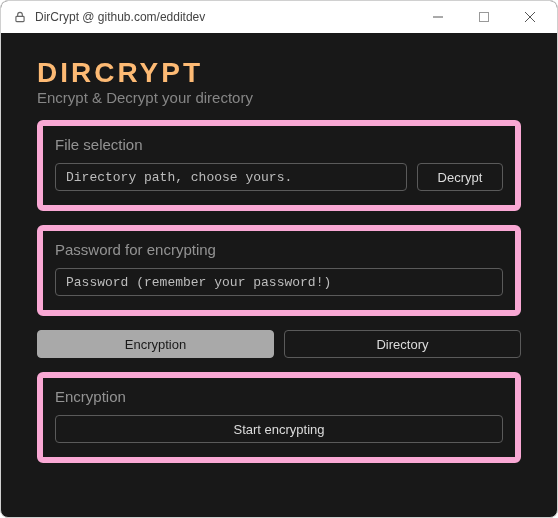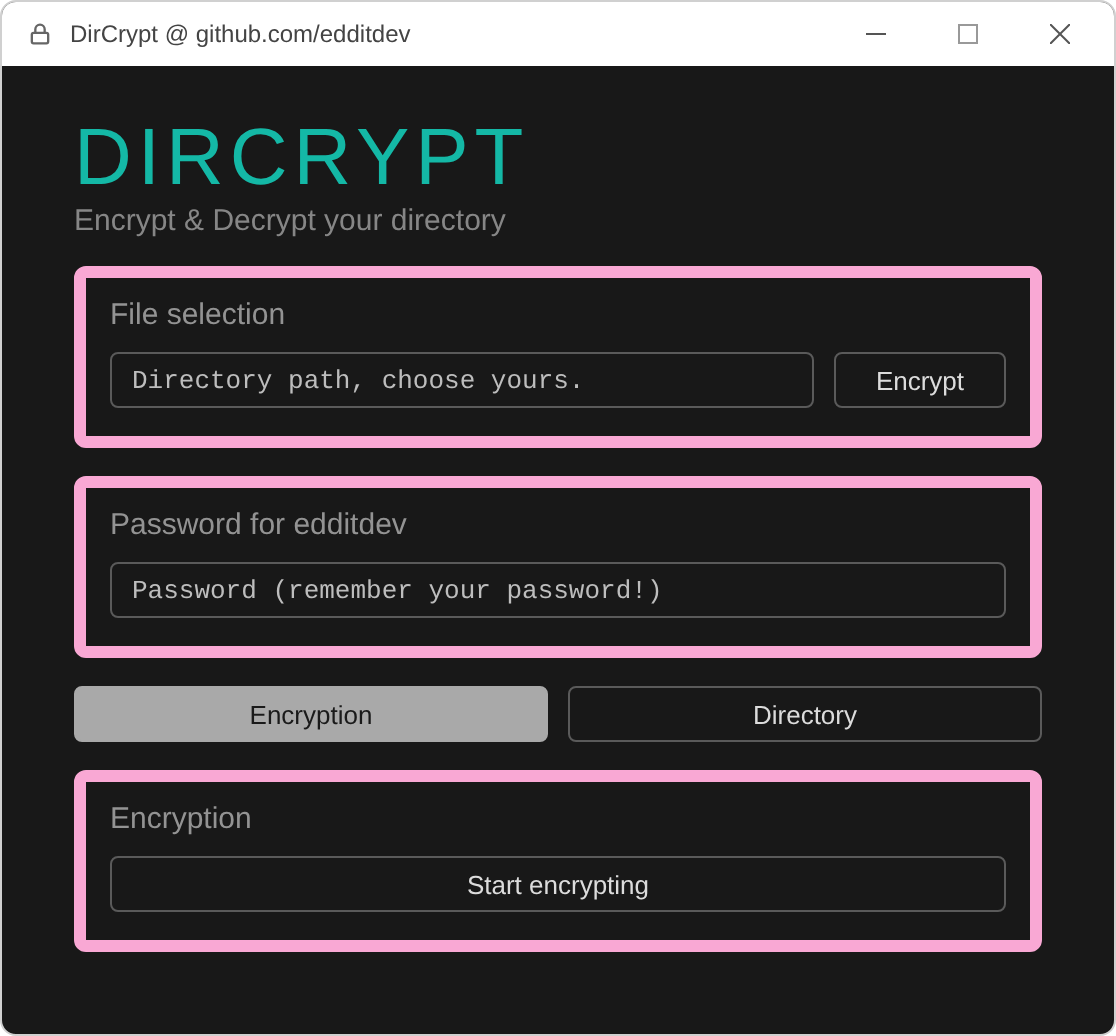--- a/index.html
+++ b/index.html
@@ -30,24 +30,24 @@
     color: #555;
   }
   .winbtn svg { width: 10px; height: 10px; display: block; }
 
   .content {
     flex: 1;
     padding: 24px 36px 24px 36px;
     color: #ddd;
   }
   .app-title {
-    font-size: 40px;
+    font-size: 28px;
     letter-spacing: 3px;
-    font-weight: 400;
-    color: #14b8a6;
+    font-weight: 700;
+    color: #fdba74;
   }
   .subtitle {
     font-size: 15px;
     color: #868686;
     margin-top: 0px;
     margin-bottom: 14px;
   }
 
   .panel {
     border: 6px solid #f9a8d4;
@@ -132,26 +132,26 @@
   </div>
 
   <div class="content">
     <div class="app-title">DIRCRYPT</div>
     <div class="subtitle">Encrypt &amp; Decrypt your directory</div>
 
     <div class="panel">
       <div class="panel-title">File selection</div>
       <div class="row">
         <input class="text-input" type="text" placeholder="Directory path, choose yours." style="">
-        <div class="btn select">Encrypt</div>
+        <div class="btn select">Decrypt</div>
       </div>
     </div>
 
     <div class="panel">
-      <div class="panel-title">Password for edditdev</div>
+      <div class="panel-title">Password for encrypting</div>
       <input class="text-input fullwidth" type="text" placeholder="Password (remember your password!)" style="">
     </div>
 
     <div class="tabrow">
       <div class="btn wide light">Encryption</div>
       <div class="btn wide">Directory</div>
     </div>
 
     <div class="panel">
       <div class="panel-title">Encryption</div>

